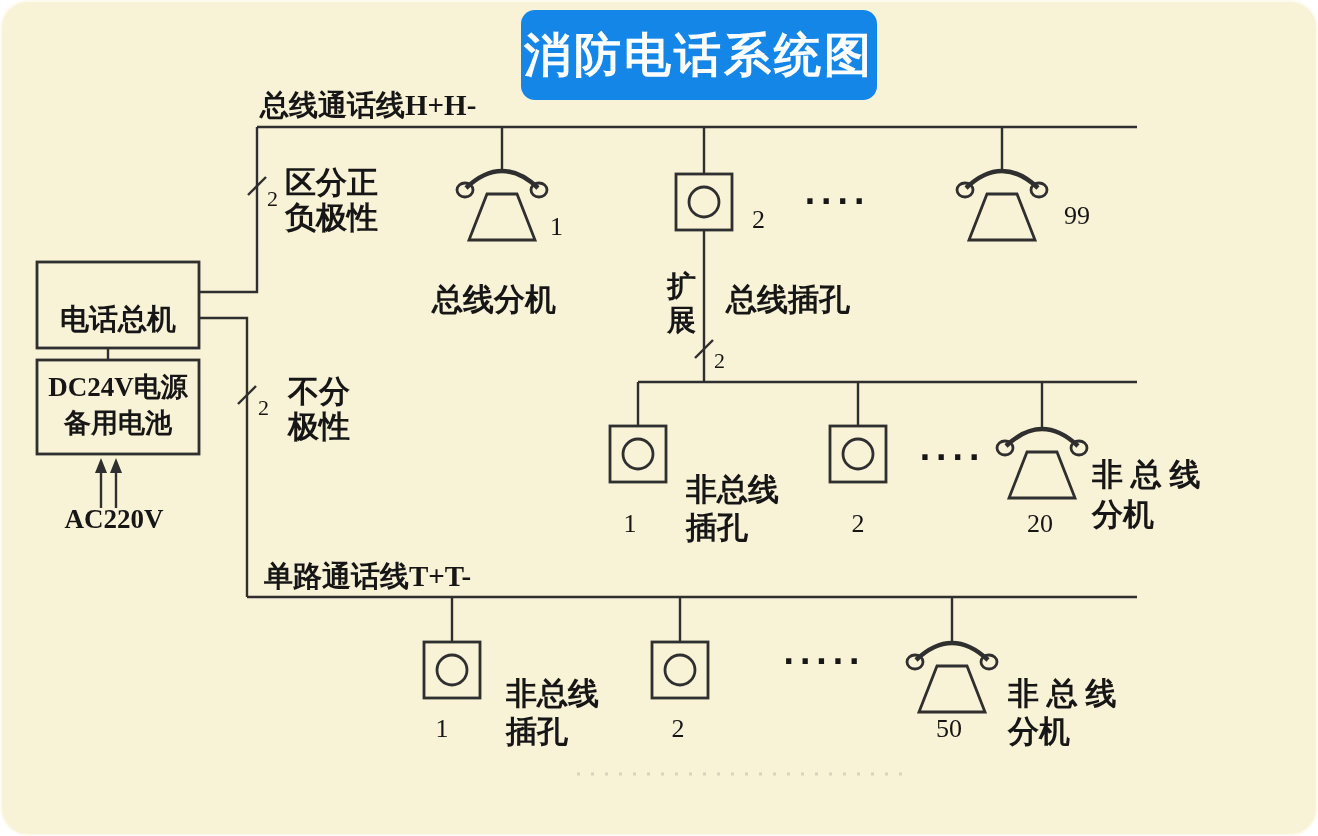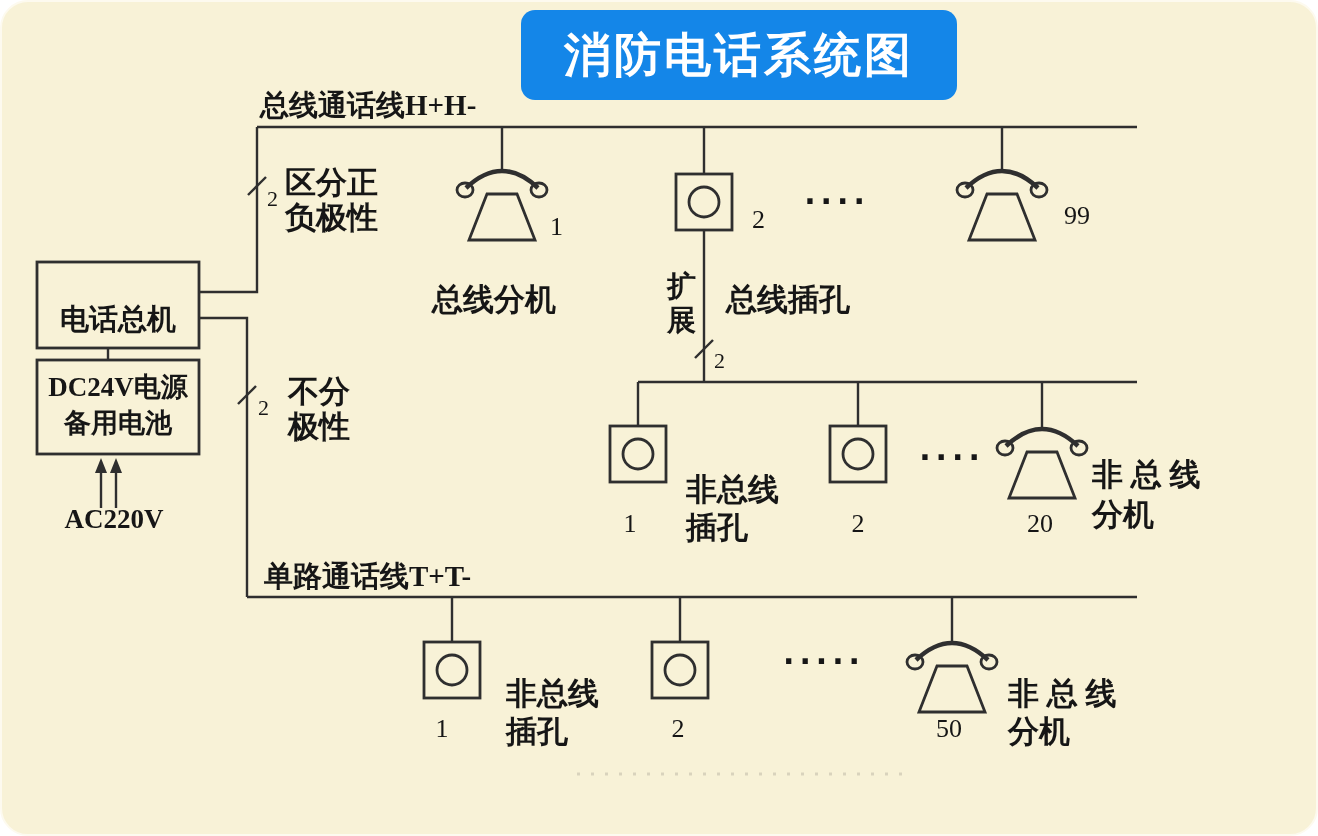--- a/index.html
+++ b/index.html
@@ -10,21 +10,21 @@
     width: 1318px; height: 836px;
     background: var(--background, #f8f2d7);
     border-radius: 28px;
     border: 2px solid #fdfaef;
     box-sizing: border-box;
     overflow: hidden;
   }
 
   .title-banner {
     position: absolute; left: 519px; top: 8px;
-    width: 436px; height: 90px;
+    width: 356px; height: 90px;
     background: var(--title-bg, #1486e8);
     border-radius: 14px;
     display: flex; align-items: center; justify-content: center;
   }
   .title-banner span {
     color: var(--title-text, #ffffff);
     font-size: 47px; font-weight: bold; letter-spacing: 3px;
     font-family: "Liberation Sans", "DejaVu Sans", sans-serif;
   }
 

